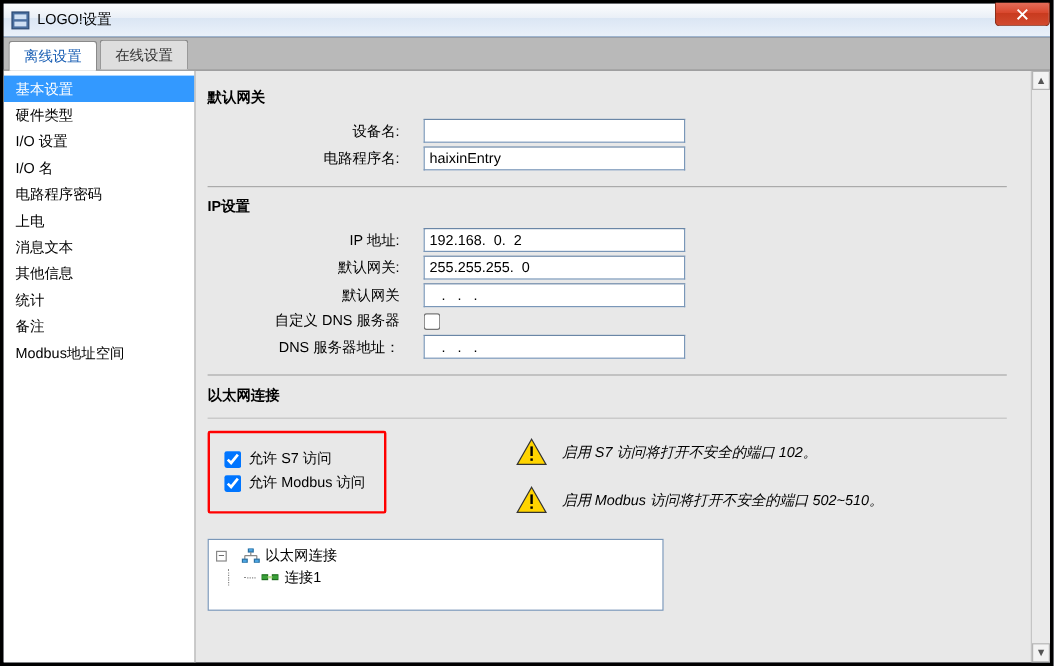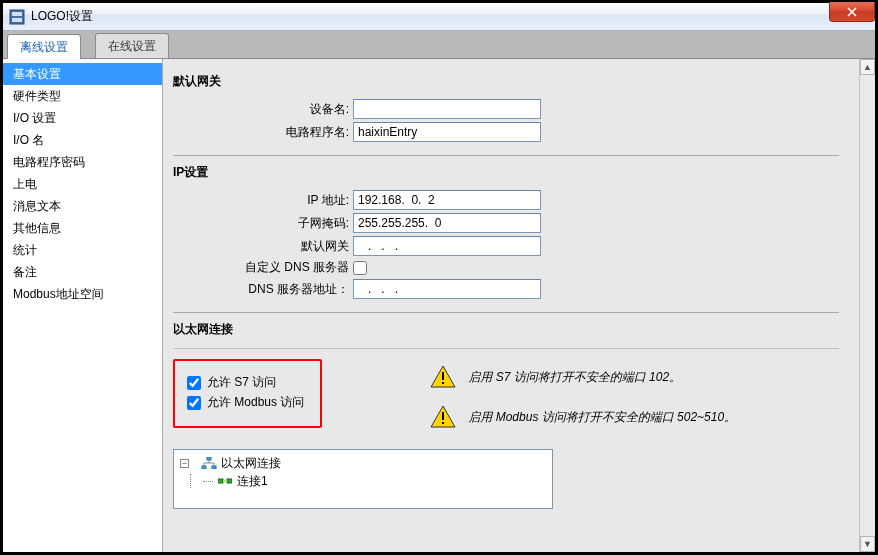--- a/index.html
+++ b/index.html
@@ -20,21 +20,21 @@
   .close-btn {
     position:absolute; right:0; top:-1px; width:46px; height:20px;
     background:linear-gradient(#e46e5b,#d9482e 45%,#c83a1e 46%,#d14a2f);
     border:1px solid #8b2f1a; border-top:none; border-radius:0 0 4px 4px;
     display:flex; align-items:center; justify-content:center; color:#fff;
   }
 
   .tabbar {
     display:flex; align-items:flex-end; height:28px;
     background:#b9b9b9; padding:0 4px; border-bottom:1px solid #8a8a8a;
-    gap:12px;
+    gap:0;
   }
   .tab {
     padding:4px 12px 3px; border:1px solid #8a8a8a; border-bottom:none;
     background:#e8e8e8; margin-right:2px; border-radius:3px 3px 0 0; position:relative;
     font-size:12px; cursor:default;
   }
   .tab.active {
     background:#fff; color:#1a5fb4; border-color:#8a8a8a; z-index:2; top:1px;
   }
   .tab.inactive { background:#dedede; color:#333; }
@@ -57,24 +57,24 @@
     display:flex; flex-direction:column; justify-content:space-between; align-items:center;
   }
   .vs-btn { width:15px; height:16px; background:#f3f3f3; border:1px solid #b5b5b5; display:flex; align-items:center; justify-content:center; font-size:9px; color:#555;}
   .vs-track { flex:1; }
 
   .section { border-bottom:1px solid #aaa; margin-top:6px; padding-bottom:10px; }
   .section-h {
     font-weight:bold; font-size:12px; padding:2px 0 6px 0; color:#000;
   }
   .form-row { display:flex; align-items:center; margin:3px 0; }
-  .flabel { width:180px; text-align:right; padding-right:4px; font-size:12px;}
+  .flabel { width:180px; text-align:right; padding-right:20px; font-size:12px;}
   input.txt {
     border:1px solid #7a97b8; border-top-color:#6a86a6; background:#fff;
-    height:20px; padding:1px 4px; font-size:12px; width:188px;
+    height:20px; padding:1px 4px; font-size:12px; width:218px;
   }
   input.checkbox { width:14px; height:14px; margin:0; }
 
   .eth-box { margin-top:6px; }
   .red-box { display:inline-block; border:2px solid #f00; border-radius:2px; padding:10px 16px 12px 12px; }
   .chk-row { display:flex; align-items:center; gap:6px; margin:3px 0; font-size:12px;}
   .chk-row input { width:14px;height:14px;margin:0;}
   .warn-row { display:flex; align-items:center; gap:12px; margin:6px 0 16px 0;font-style:italic;}
   .warn-icon { width:26px; height:24px; display:flex; align-items:center; justify-content:center;}
   .warn-text { font-size:12px; }
@@ -148,21 +148,21 @@
           </div>
         </div>
 
         <div class="section">
           <div class="section-h">IP设置</div>
           <div class="form-row">
             <span class="flabel">IP 地址:</span>
             <input class="txt" type="text" value="192.168.  0.  2" style="">
           </div>
           <div class="form-row">
-            <span class="flabel">子网掩码:</span>
+            <span class="flabel">默认网关:</span>
             <input class="txt" type="text" value="255.255.255.  0" style="">
           </div>
           <div class="form-row">
             <span class="flabel">默认网关</span>
             <input class="txt" type="text" value="   .   .   .   " style="">
           </div>
           <div class="form-row">
             <span class="flabel">自定义 DNS 服务器</span>
             <input class="checkbox" type="checkbox" style="">
           </div>

